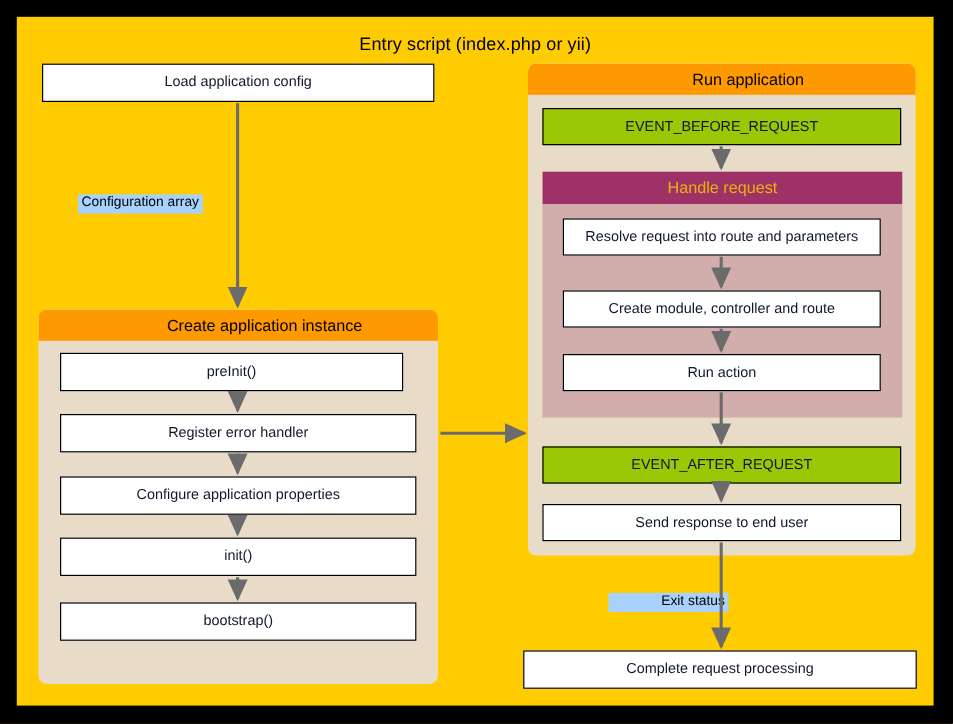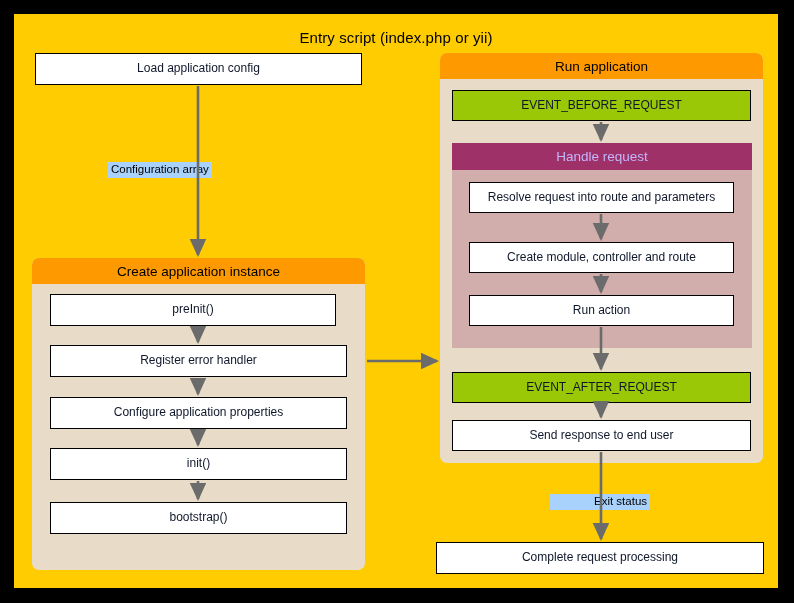--- a/index.html
+++ b/index.html
@@ -76,53 +76,53 @@
     left: 0;
     top: 0;
     width: 100%;
     height: 26px;
     background: #ff9900;
     display: flex;
     align-items: center;
     justify-content: center;
     font-size: 13.5px;
     color: #000000;
+    padding-left: 22px;
   }
 
   
   .subgroup {
     position: absolute;
     box-sizing: border-box;
     background: #d1aeab;
     overflow: hidden;
   }
   .subgroup > .subgroup-title {
     position: absolute;
     left: 0;
     top: 0;
     width: 100%;
     height: 27px;
     background: #9e3268;
     display: flex;
     align-items: center;
     justify-content: center;
     font-size: 13.5px;
-    color: #c4b5fd;
+    color: #eab308;
   }
 
   
   .edge-label {
     position: absolute;
     background: #a8d2fb;
     color: #000000;
     font-size: 11.5px;
     padding: 1px 3px 2px 3px;
     white-space: nowrap;
     line-height: 1.15;
-    margin-left: 43px;
   }
 
   
   #arrows {
     position: absolute;
     left: 0;
     top: 0;
     width: 794px;
     height: 603px;
     pointer-events: none;

